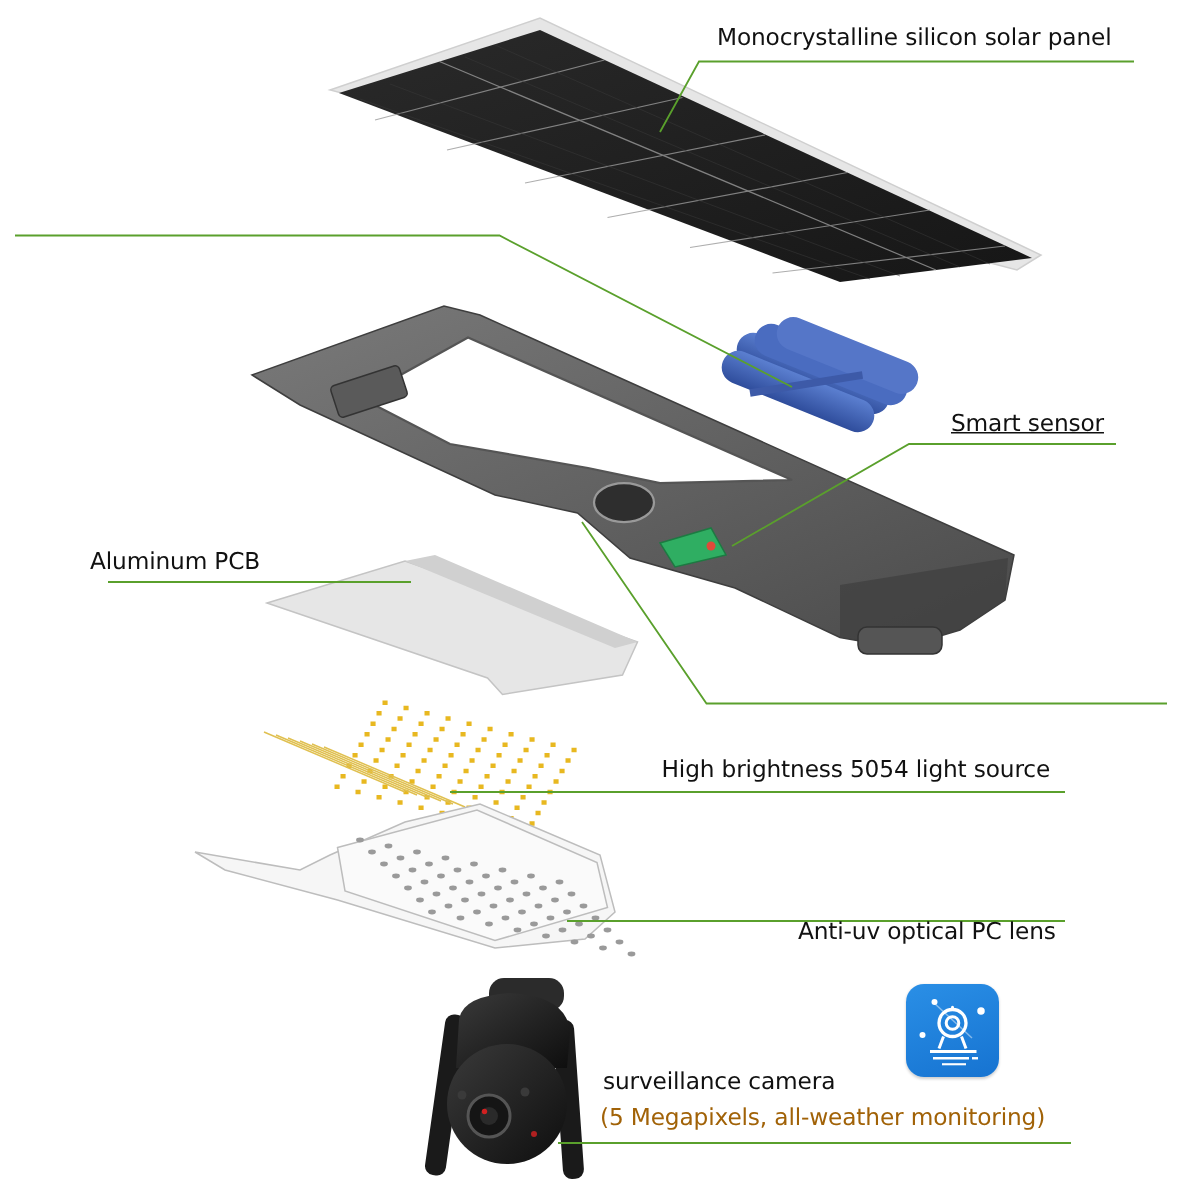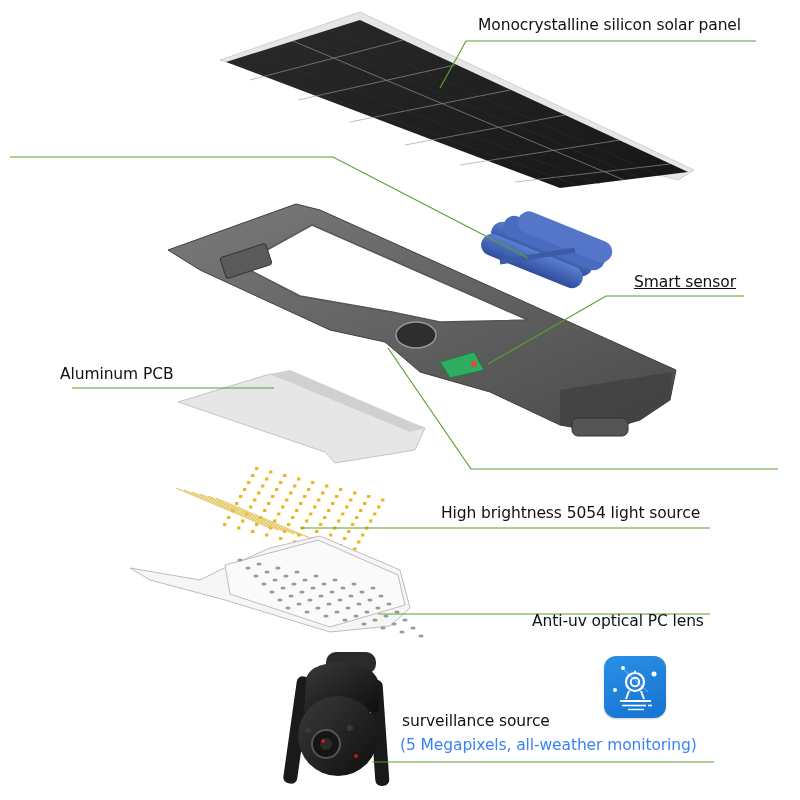--- a/index.html
+++ b/index.html
@@ -1,20 +1,20 @@
 <!DOCTYPE html>
 <html><head>
 <meta charset="utf-8">
 <style>
   html, body { margin:0; padding:0; background:#ffffff; }
   body { width:800px; height:800px; position:relative; overflow:hidden;
          font-family:"DejaVu Sans", "Liberation Sans", sans-serif; }
   #stage { position:absolute; left:0; top:0; width:800px; height:800px; }
   .label { position:absolute; font-size:15.5px; color:#111111; white-space:nowrap; letter-spacing:-0.1px;text-align:right; }
-  .label.red { color:#3b82f6; }
+  .label.red { color:#a16207; }
   svg { position:absolute; left:0; top:0; }
   .app-icon { position:absolute; left:604px; top:656px; width:62px; height:62px; border-radius:12px;
               background:linear-gradient(160deg,#2a8fe6 0%,#1673d1 100%); box-shadow:0 1px 2px rgba(0,0,0,.2); }
 </style>
 </head>
 <body>
 
 <div id="stage">
 
   <svg width="800" height="800" viewBox="0 0 800 800">
@@ -269,21 +269,21 @@
       <polyline points="710,614 378,614"></polyline>
       <polyline points="714,762 372,762"></polyline>
     </g>
   </svg>
 
   <div class="label" style="left:478px;top:16px;">Monocrystalline silicon solar panel</div>
   <div class="label" style="left:634px;top:273px;text-decoration:underline;">Smart sensor</div>
   <div class="label" style="left:60px;top:365px;">Aluminum PCB</div>
   <div class="label" style="left:441px;top:504px;">High brightness 5054 light source</div>
   <div class="label" style="left:520px;top:612px;margin-left:12px;">Anti-uv optical PC lens</div>
-  <div class="label" style="left:402px;top:712px;">surveillance source</div>
+  <div class="label" style="left:402px;top:712px;">surveillance camera</div>
   <div class="label red" style="left:400px;top:736px;">(5 Megapixels, all-weather monitoring)</div>
 
   <div class="app-icon">
     <svg width="62" height="62" viewBox="0 0 62 62">
       <line x1="18" y1="12" x2="44" y2="36" stroke="#ffffff" stroke-opacity="0.45" stroke-width="1"></line>
       <circle cx="19" cy="12" r="2" fill="#ffffff"></circle>
       <circle cx="50" cy="18" r="2.5" fill="#ffffff"></circle>
       <circle cx="11" cy="34" r="2" fill="#ffffff"></circle>
       <circle cx="31" cy="26" r="9" fill="none" stroke="#ffffff" stroke-width="2.2"></circle>
       <circle cx="31" cy="26" r="4.2" fill="none" stroke="#ffffff" stroke-width="2"></circle>

